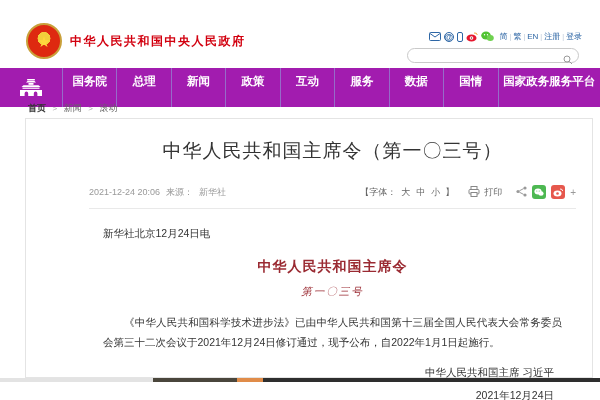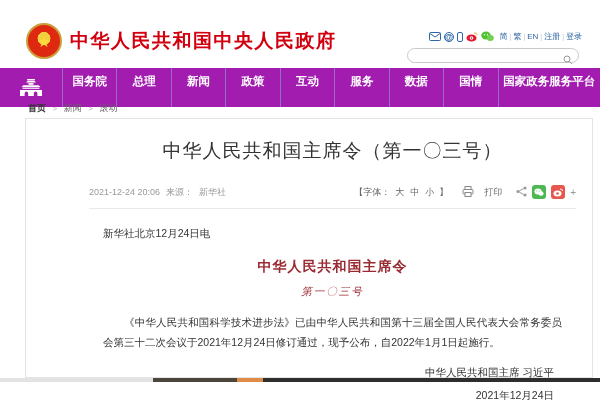--- a/index.html
+++ b/index.html
@@ -8,21 +8,21 @@
   .page { position:relative; width:600px; height:400px; background:#fff; }
 
   
   .site-header { position:absolute; top:0; left:0; width:600px; height:68px; background:#fff; }
   .logo-group { position:absolute; left:26px; top:23px; display:flex; align-items:center; }
   .emblem { width:36px; height:36px; border-radius:50%;
     background:radial-gradient(circle at 50% 42%, #f2d03b 0 26%, #de2910 27% 100%);
     display:flex; align-items:center; justify-content:center;
     color:#ffd83d; font-size:15px; line-height:1; border:2px solid #c9a03a; }
   .brand { margin-left:8px; }
-  .brand-title { font-size:19px; font-weight:bold; color:#d2000f; letter-spacing:1.5px; }
+  .brand-title { font-size:12px; font-weight:bold; color:#d2000f; letter-spacing:1.5px; }
   .brand-url { font-size:8.5px; color:#9a9a9a; margin-top:2px; letter-spacing:.5px; }
   .brand-url .accent { color:#d2000f; }
   .header-right { position:absolute; right:18px; top:31px; width:175px; }
   .quick-row { display:flex; align-items:center; justify-content:flex-end; gap:3px; }
   .qicon { display:inline-flex; align-items:center; justify-content:center; height:11px; }
   .at-icon { font-size:9px; font-weight:bold; color:#2d66a5; border:1px solid #2d66a5;
     border-radius:50%; width:10px; height:10px; line-height:8px; text-align:center; }
   .mobile-icon { width:6px; height:10px; border:1px solid #2d66a5; border-radius:2px; }
   .lang-links { display:inline-flex; align-items:center; gap:2px; margin-left:3px; }
   .lang-links a { font-size:8px; color:#2d66a5; text-decoration:none; }
@@ -51,21 +51,21 @@
   
   .content-box { position:absolute; left:25px; top:118px; width:568px; height:260px;
     background:#fff; border:1px solid #e4e4e4;padding-left:47px; }
   .article-title { text-align:center; margin-top:19px; font-size:19px; font-weight:400;
     color:#333; letter-spacing:1px; }
   .meta-row { display:flex; justify-content:space-between; align-items:center;
     margin-top:21px; padding:0 16px; font-size:9px; color:#999; }
   .meta-left { display:flex; align-items:center; gap:6px; }
   .meta-right { display:flex; align-items:center; gap:4px; color:#666; }
   .fs-option { cursor:pointer; margin:0 1px; }
-  .print-group { display:inline-flex; align-items:center; gap:10px; margin-left:10px; cursor:pointer;justify-content:flex-end; }
+  .print-group { display:inline-flex; align-items:center; gap:4px; margin-left:10px; cursor:pointer;justify-content:flex-end; }
   .share-group { display:inline-flex; align-items:center; gap:5px; margin-left:10px; }
   .share-btn { width:14px; height:14px; border-radius:3px; display:inline-flex;
     align-items:center; justify-content:center; cursor:pointer; }
   .share-btn.wechat { background:#4db852; }
   .share-btn.weibo { background:#e6584d; }
   .plus-label { color:#999; font-size:10px; cursor:pointer; }
   .meta-divider { border:none; border-top:1px solid #e9e9e9; margin:9px 16px 0 16px; }
 
   .article-body { padding:6px 30px 0 30px; font-size:10.5px; color:#333; }
   .dateline { margin-top:12px; }

